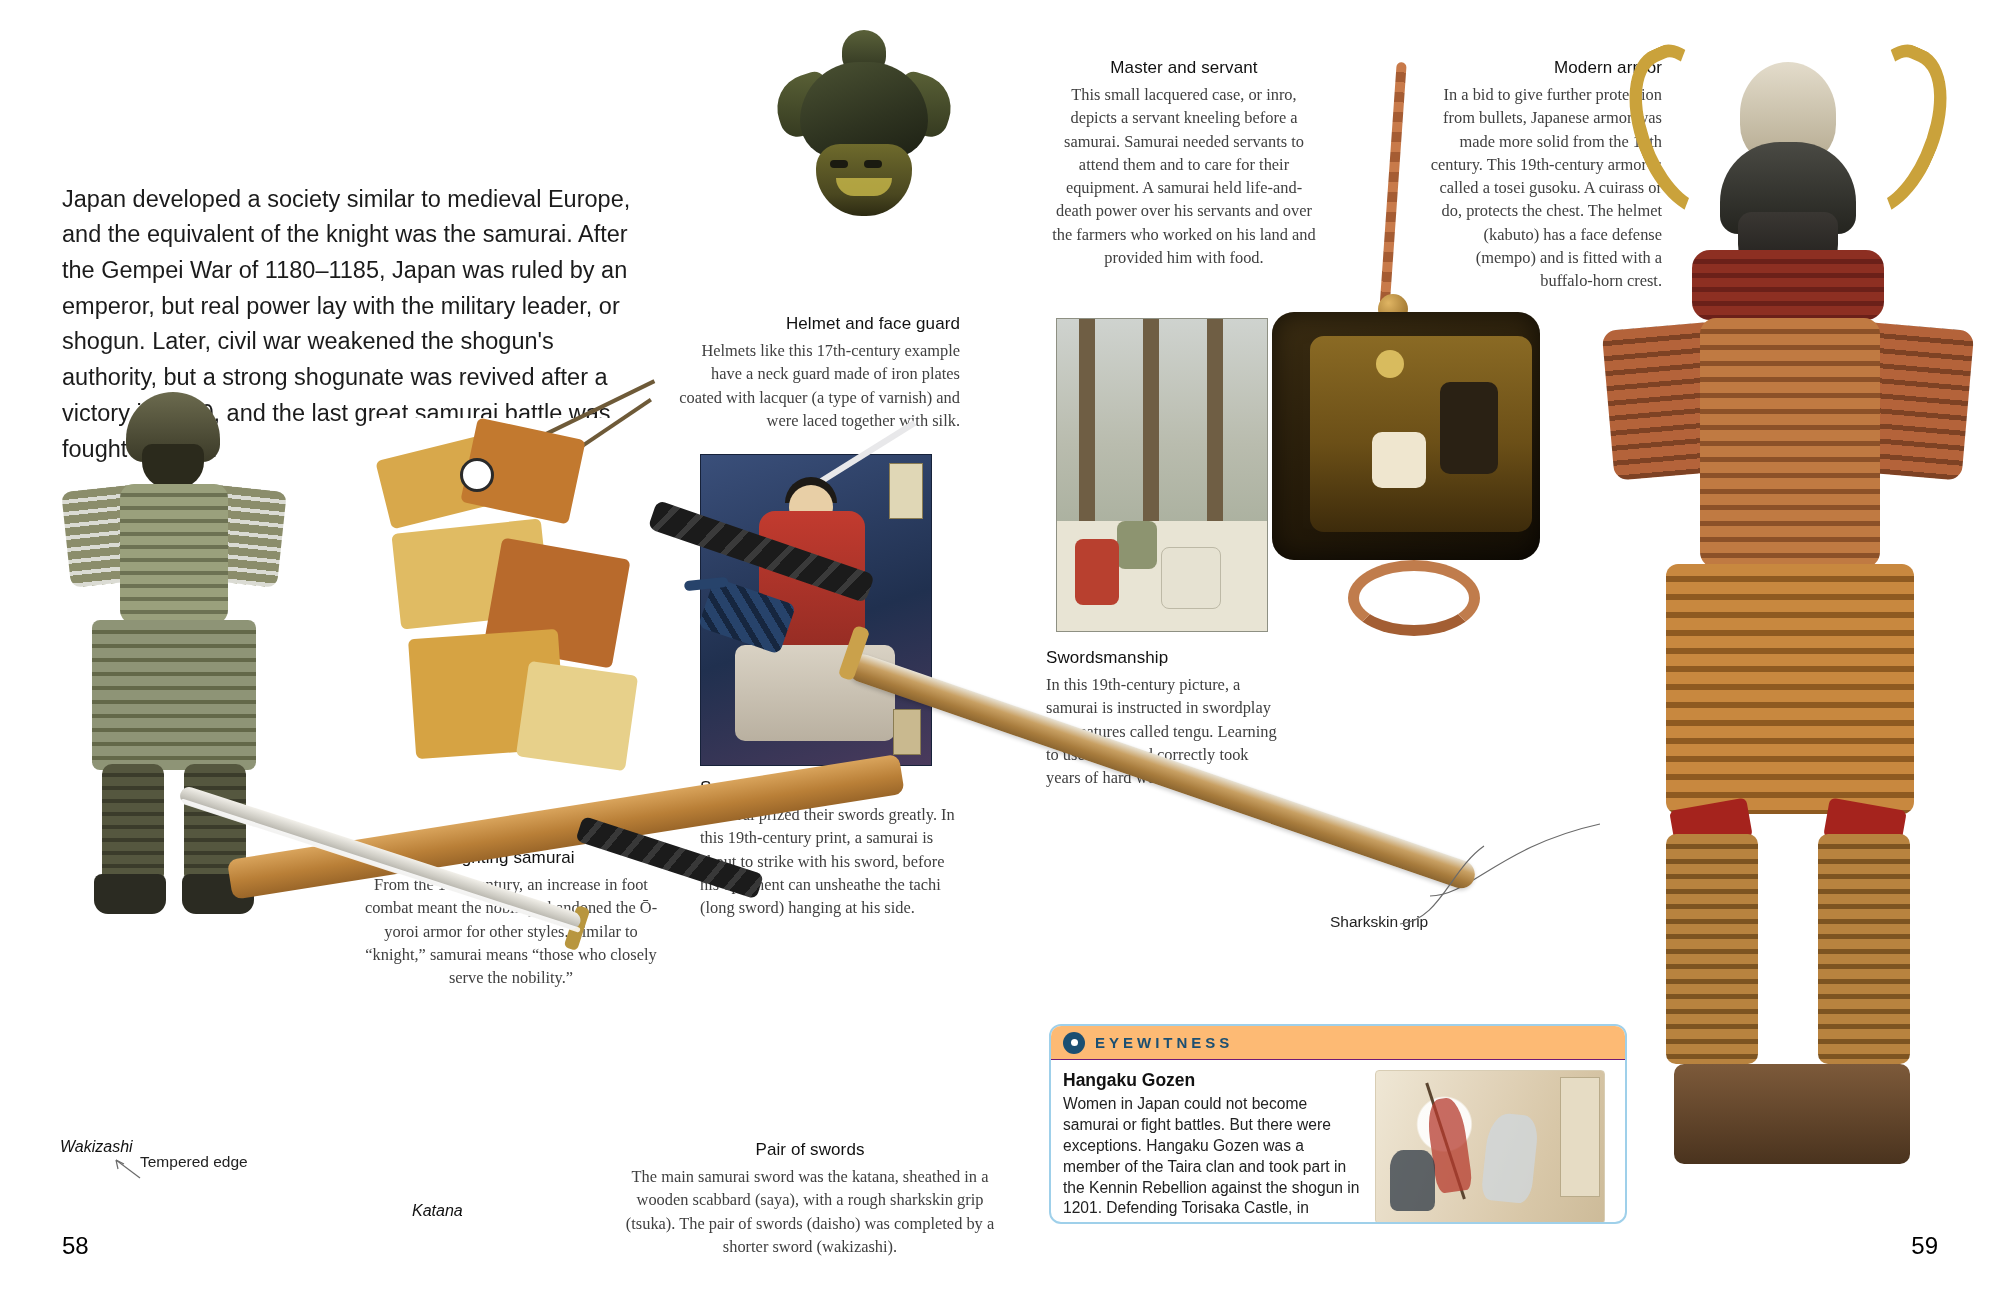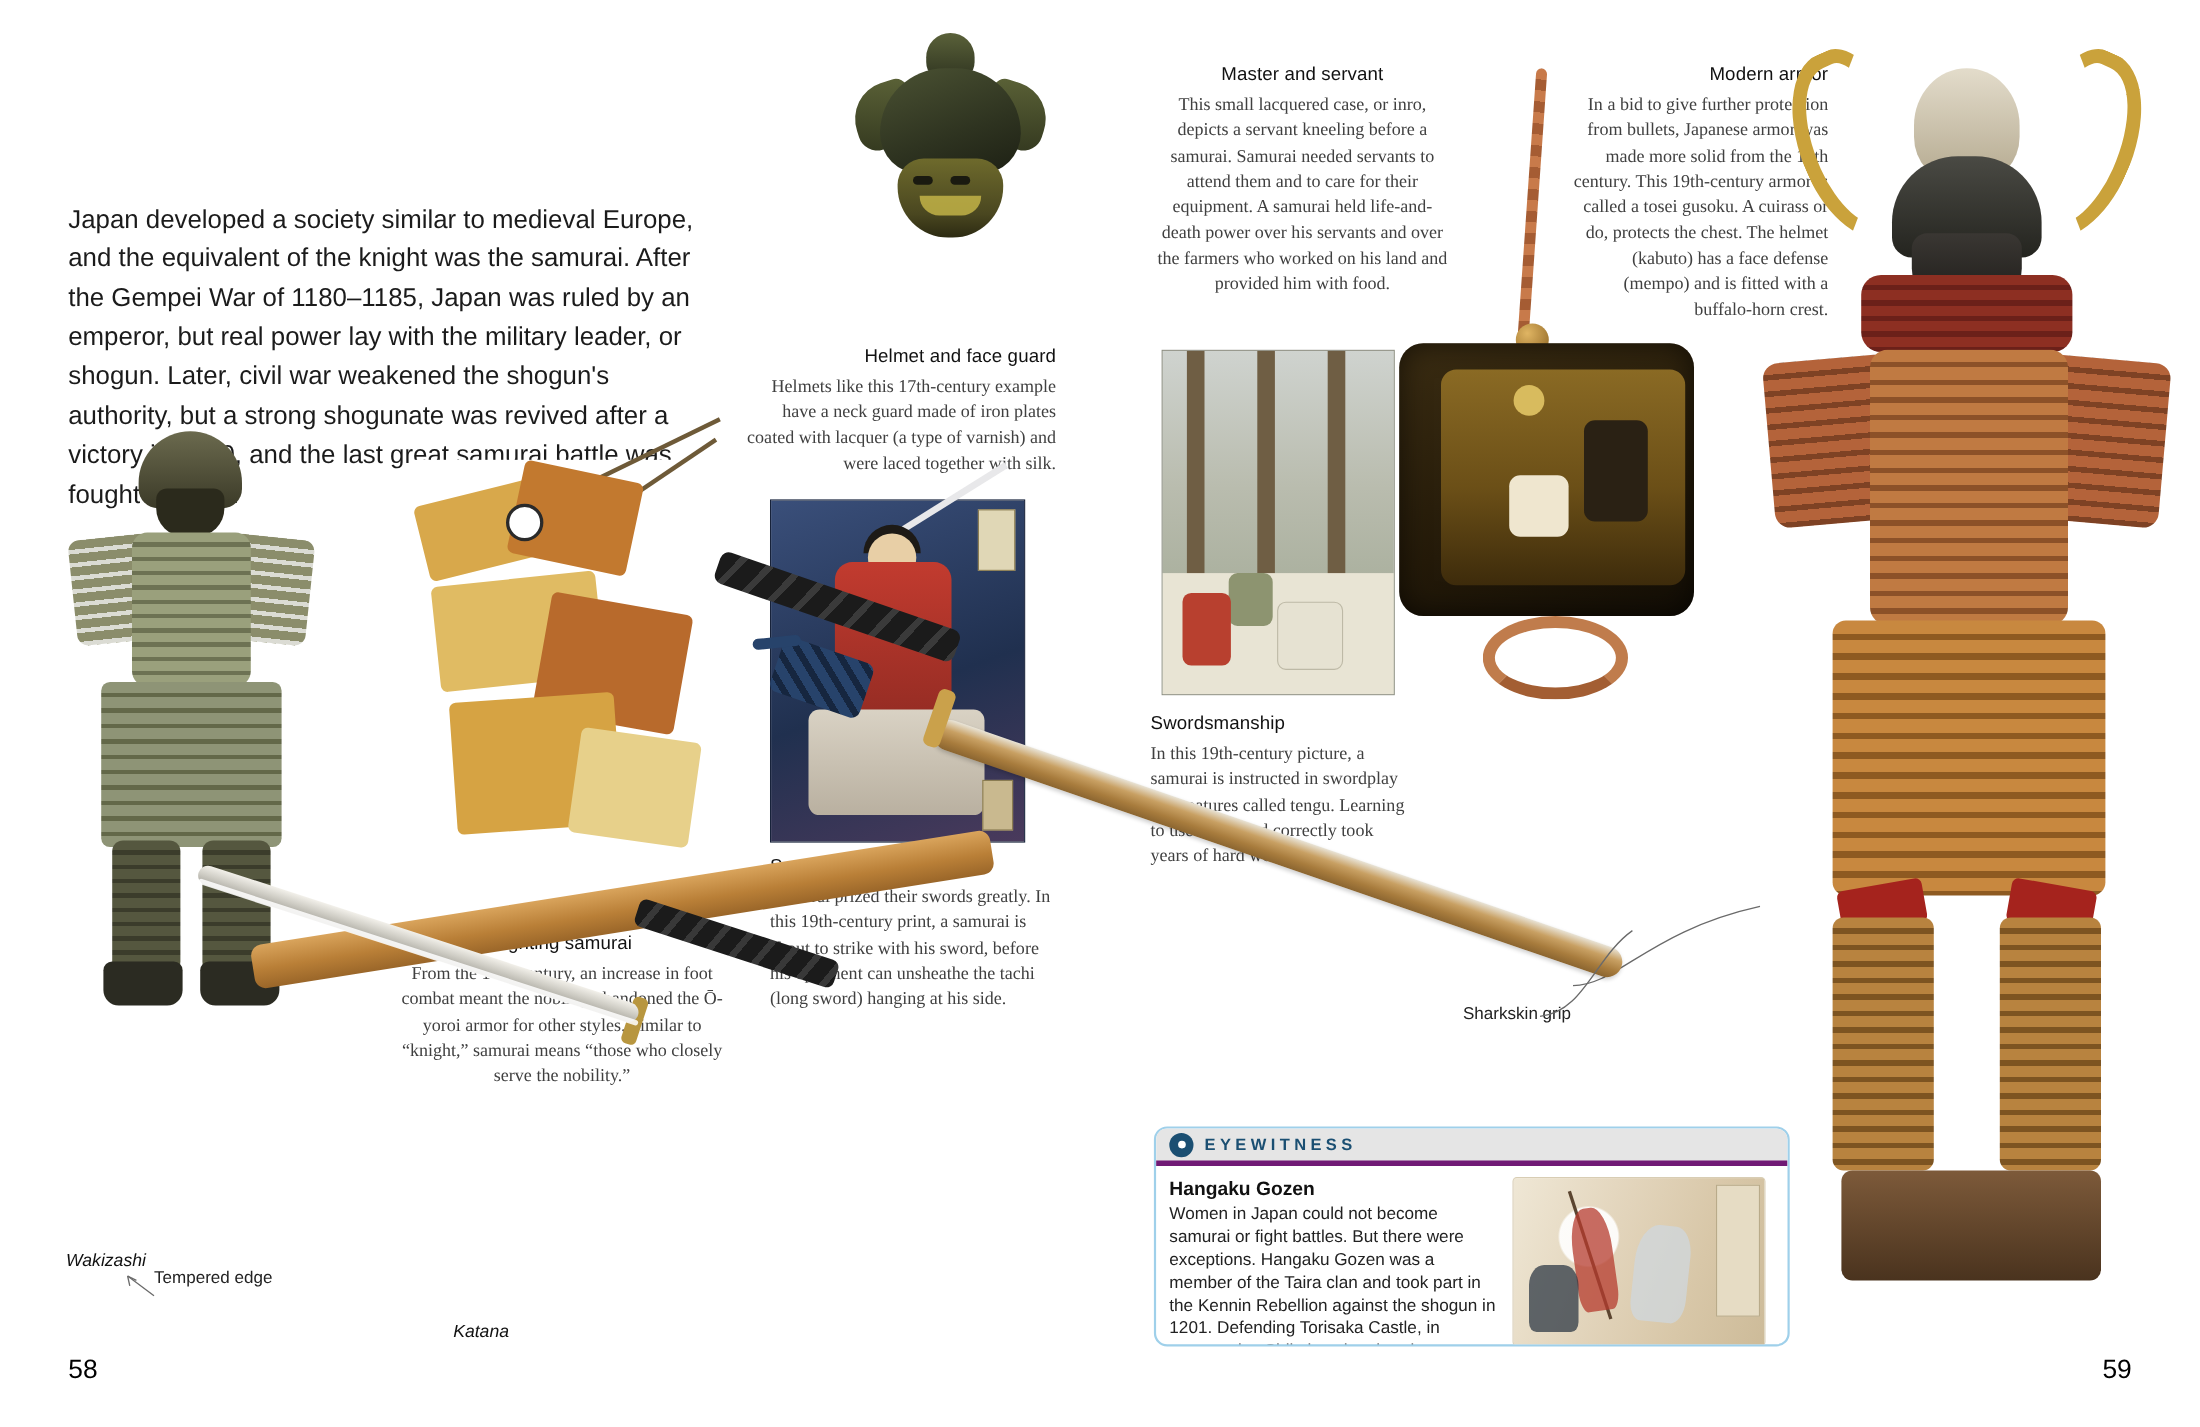--- a/index.html
+++ b/index.html
@@ -38,21 +38,21 @@
   .small-note{position:absolute;font-size:15.5px;line-height:1.35;color:#222;font-style:italic;}
   .label-it{position:absolute;font-size:16px;font-style:italic;color:#111;}
 
   
   #eyewitness{
     position:absolute;left:1049px;top:1024px;width:578px;height:200px;
     border:2px solid #9fd0ea;border-radius:12px;background:#fff;
     box-sizing:border-box;overflow:hidden;
   }
   #ew-head{
-    height:34px;background:#e5e5e5;border-bottom:5px solid #701a75;
+    height:34px;background:#fdba74;border-bottom:1px solid #701a75;
     display:flex;align-items:center;padding:0 12px;box-sizing:border-box;
   }
   #ew-head .eye{width:22px;height:22px;border-radius:50%;background:#1b4f72;
     display:flex;align-items:center;justify-content:center;margin-right:10px;}
   #ew-head .eye .pupil{width:7px;height:7px;border-radius:50%;background:#fff;}
   #ew-head .t{font-size:15px;letter-spacing:4px;font-weight:700;color:#1b4f72;}
   #ew-body{display:flex;padding:10px 12px 8px 12px;box-sizing:border-box;height:166px;}
   #ew-text{width:300px;}
   #ew-text h4{margin:0 0 3px 0;font-size:17.5px;font-weight:700;color:#111;}
   #ew-text p{margin:0;font-size:15.6px;line-height:1.34;color:#222;}
@@ -391,20 +391,24 @@
   </svg>
   <div class="small-note" style="left:140px;top:1152px;width:110px;font-style:normal;">Tempered edge</div>
 
   <div class="label-it" style="left:412px;top:1202px;">Katana</div>
 
   <div class="small-note" style="left:1330px;top:912px;width:100px;font-style:normal;">Sharkskin grip</div>
   <svg class="lead" style="left:1400px;top:840px;width:120px;height:90px;">
     <path d="M0,84 C40,80 50,30 84,6"></path>
   </svg>
 
+  <div class="cap center" style="left:620px;top:1140px;width:380px;">
+    <h3>Pair of swords</h3>
+    <p>The main samurai sword was the katana, sheathed in a wooden scabbard (saya), with a rough sharkskin grip (tsuka). The pair of swords (daisho) was completed by a shorter sword (wakizashi).</p>
+  </div>
 
   <div id="eyewitness">
     <div id="ew-head">
       <span class="eye">
           <span class="pupil"></span>
         </span>
       <span class="t">EYEWITNESS</span>
     </div>
     <div id="ew-body">
       <div id="ew-text">

